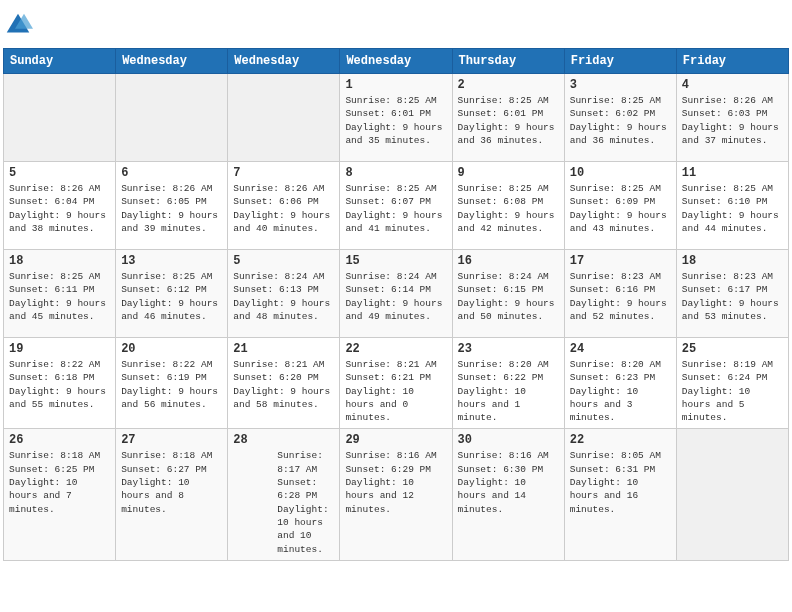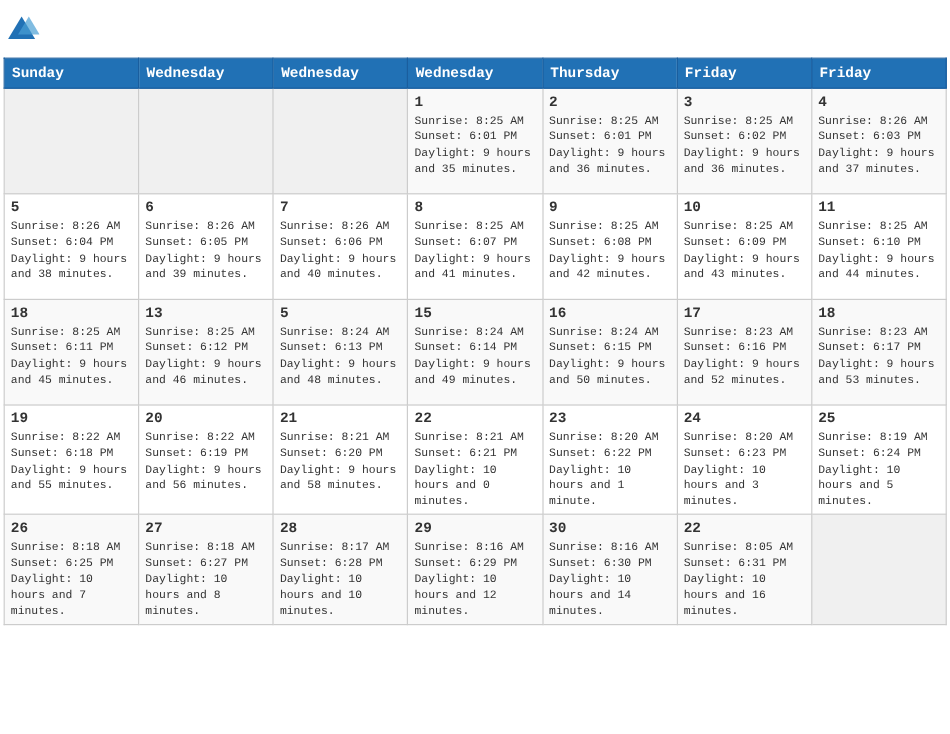--- a/index.html
+++ b/index.html
@@ -299,21 +299,21 @@
 Daylight: 10 hours and 7 minutes.</div>
           </td>
           <td>
             <div class="day-number">27</div>
             <div class="day-info" style="white-space: pre-line;">Sunrise: 8:18 AM
 Sunset: 6:27 PM
 Daylight: 10 hours and 8 minutes.</div>
           </td>
           <td>
             <div class="day-number">28</div>
-            <div class="day-info" style="white-space: pre-line;">Sunrise: 8:17 AM
+            <div class="day-info" style="white-space: pre-line; margin-left: 44px;">Sunrise: 8:17 AM
 Sunset: 6:28 PM
 Daylight: 10 hours and 10 minutes.</div>
           </td>
           <td>
             <div class="day-number">29</div>
             <div class="day-info" style="white-space: pre-line;">Sunrise: 8:16 AM
 Sunset: 6:29 PM
 Daylight: 10 hours and 12 minutes.</div>
           </td>
           <td>

